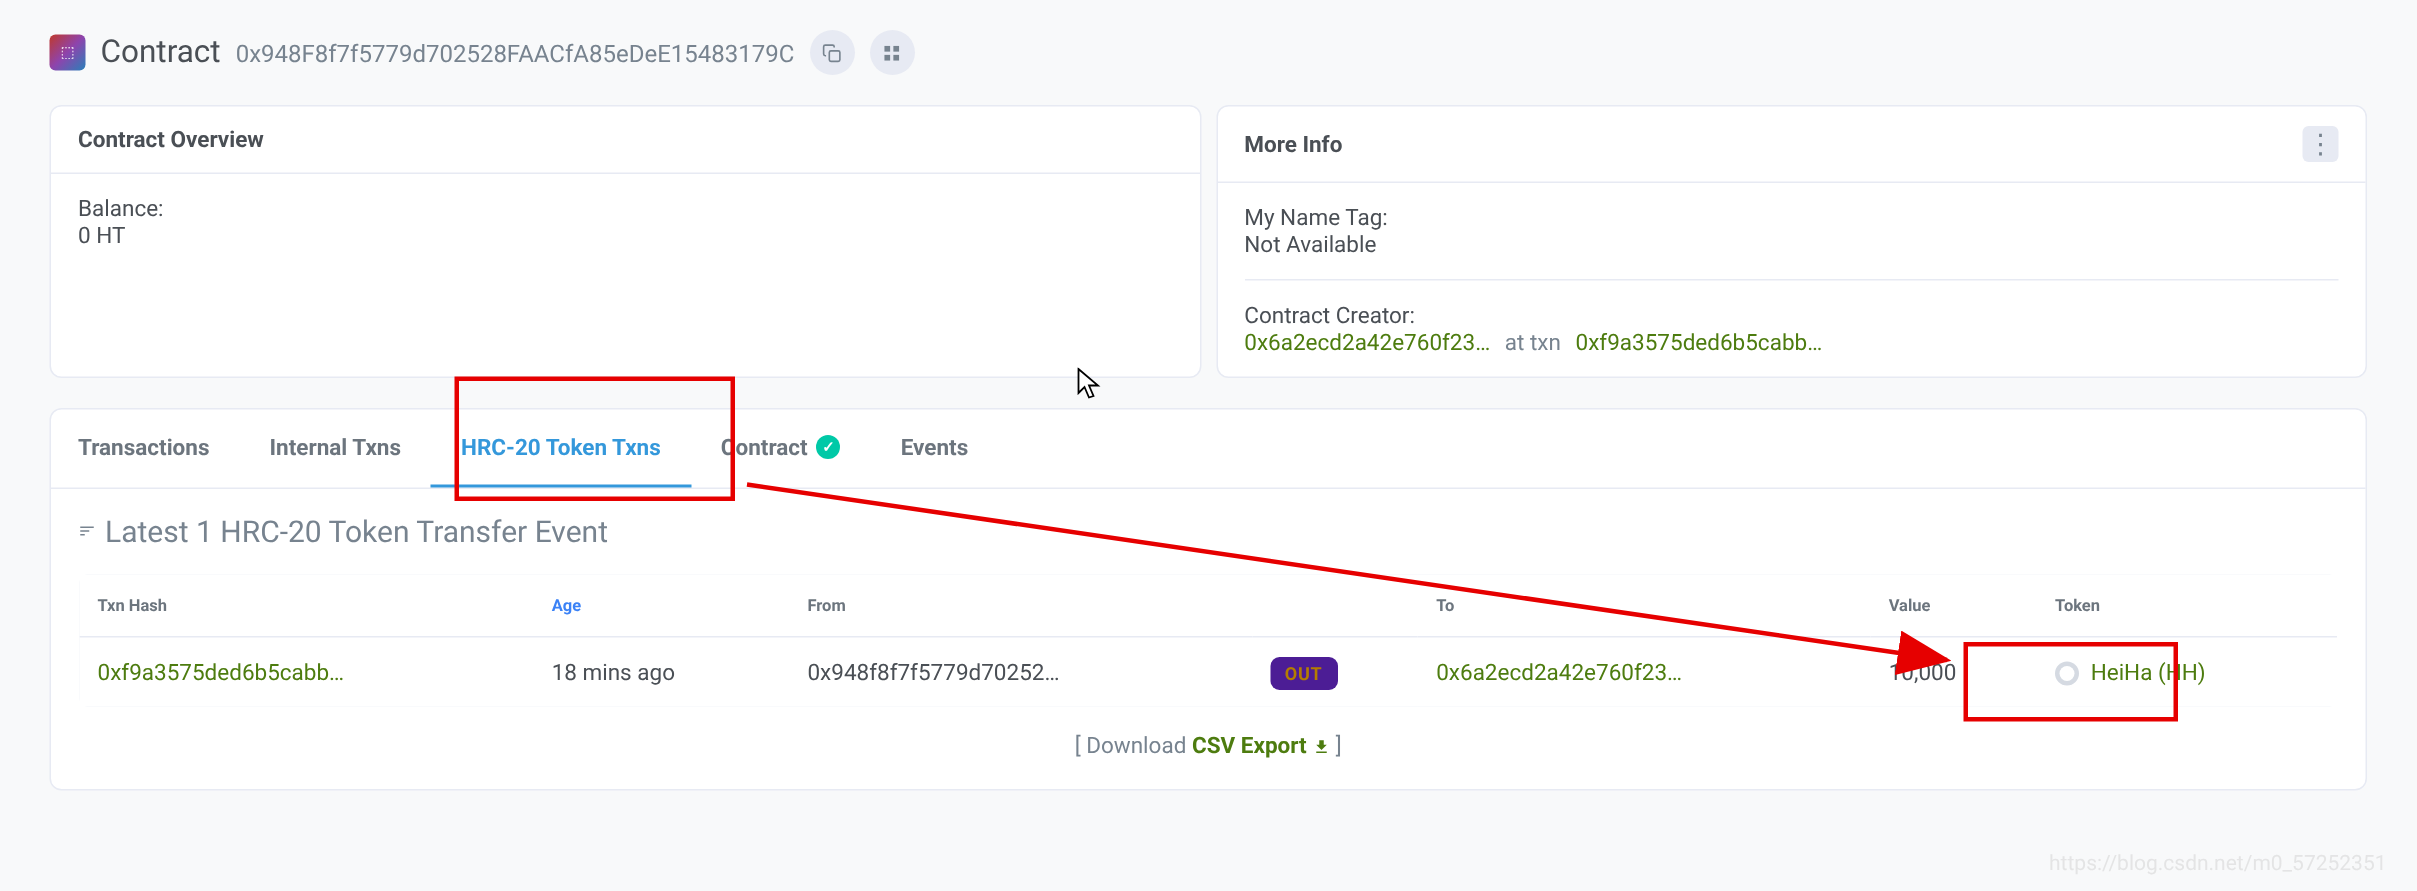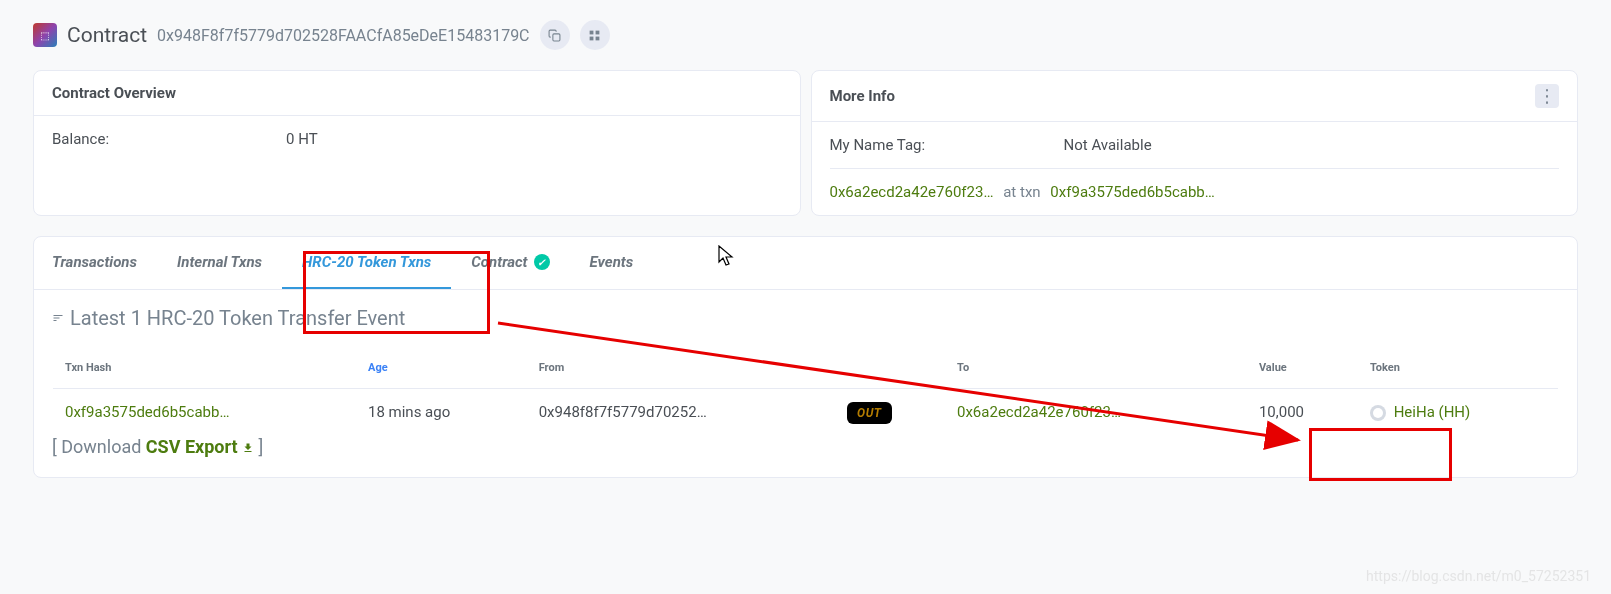--- a/index.html
+++ b/index.html
@@ -70,20 +70,21 @@
     .card-header h2 {
       font-size: 15px;
       font-weight: 700;
       color: #4a4f55;
     }
     .card-body { padding: 0 18px; }
     .info-row {
       display: flex;
       padding: 14px 0;
       border-bottom: 1px solid #e7eaf3;
+      flex-direction: column;
     }
     .info-row:last-child { border-bottom: none; }
     .info-label {
       width: 234px;
       color: #4a4f55;
     }
     .info-value { color: #4a4f55; flex: 1; }
     .link { color: #4d7c0f; cursor: pointer; text-decoration: none; }
     .at-txn { color: #77838f; margin: 0 6px; }
     .more-btn {
@@ -100,21 +101,20 @@
     .tabs-card {
       background: #fff;
       border: 1px solid #e7eaf3;
       border-radius: 8px;
     }
     .tabs {
       display: flex;
       padding: 0 18px;
       border-bottom: 1px solid #e7eaf3;
       position: relative;
-      font-style: italic;
     }
     .tab {
       padding: 16px 20px;
       cursor: pointer;
       color: #6c757e;
       font-weight: 700;
       font-size: 15px;
       border-bottom: 2px solid transparent;
       display: flex;
       align-items: center;
@@ -160,52 +160,51 @@
       border-bottom: 1px solid #e7eaf3;
       font-size: 11px;
     }
     .table th.sortable { color: #3b82f6; cursor: pointer; }
     .table td {
       padding: 14px 12px;
       color: #4a4f55;
       vertical-align: middle;
     }
     .badge-out {
-      background: #000000;
+      background: #4c1d95;
       color: #b47d00;
       padding: 4px 10px;
       border-radius: 6px;
       font-weight: 700;
       font-size: 12px;
       letter-spacing: 0.5px;
-      font-style: italic;
     }
     .token-icon {
       display: inline-block;
       width: 16px;
       height: 16px;
       background: #d5dae2;
       border-radius: 50%;
       vertical-align: middle;
       margin-right: 4px;
       position: relative;
     }
     .token-icon::after {
       content: "";
       position: absolute;
       top: 3px; left: 3px;
       width: 10px; height: 10px;
       background: #fff;
       border-radius: 50%;
     }
     .download-row {
-      text-align: left;
-      color: #77838f;
-      font-size: 18px;
-      margin-top: 0;
+      text-align: center;
+      color: #77838f;
+      font-size: 15px;
+      margin-top: 16px;
     }
     .red-box {
       border: 3px solid #e60000;
       position: absolute;
     }
     .annotation-layer {
       position: absolute;
       top: 0; left: 0; right: 0; bottom: 0;
       pointer-events: none;
     }
@@ -264,20 +263,21 @@
       <div class="card-header">
         <h2>More Info</h2>
         <button class="more-btn">⋮</button>
       </div>
       <div class="card-body">
         <div class="info-row">
           <span class="info-label">My Name Tag:</span>
           <span class="info-value">Not Available</span>
         </div>
         <div class="info-row">
+          <span class="info-label">Contract Creator:</span>
           <span class="info-value">
             <a class="link">0x6a2ecd2a42e760f23…</a>
             <span class="at-txn">at txn</span>
             <a class="link">0xf9a3575ded6b5cabb…</a>
           </span>
         </div>
       </div>
     </div>
   </div>
 

